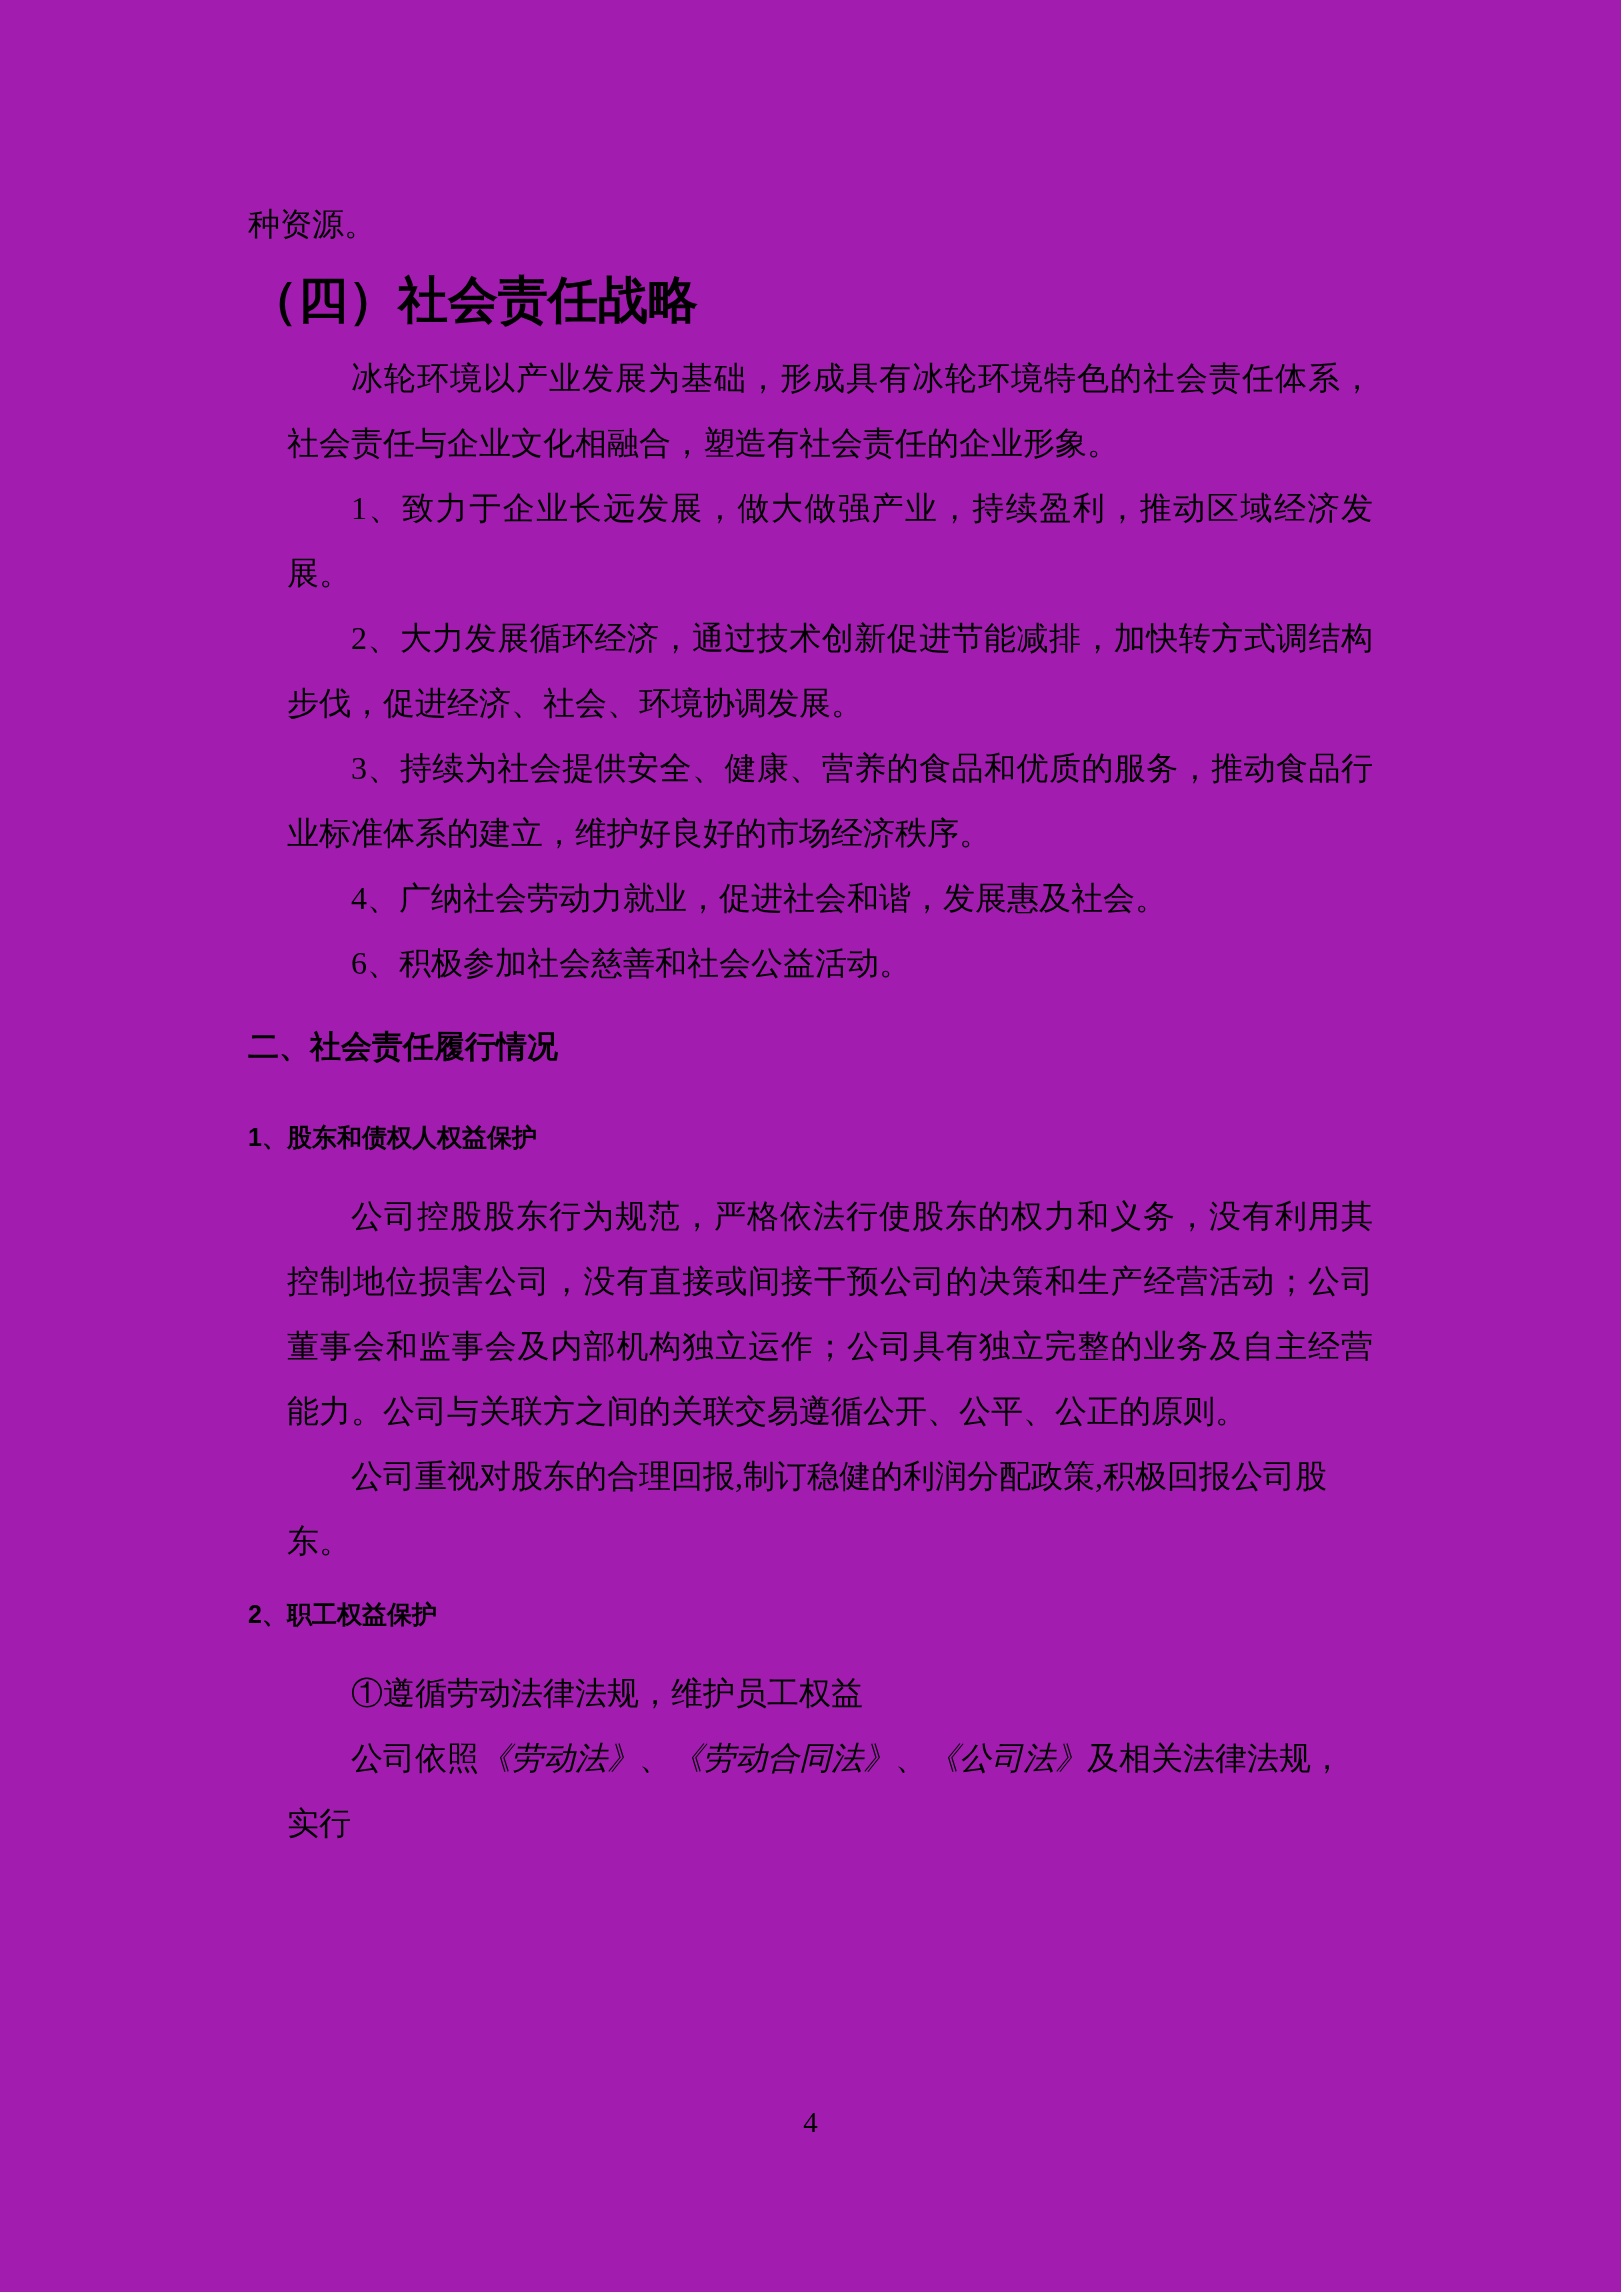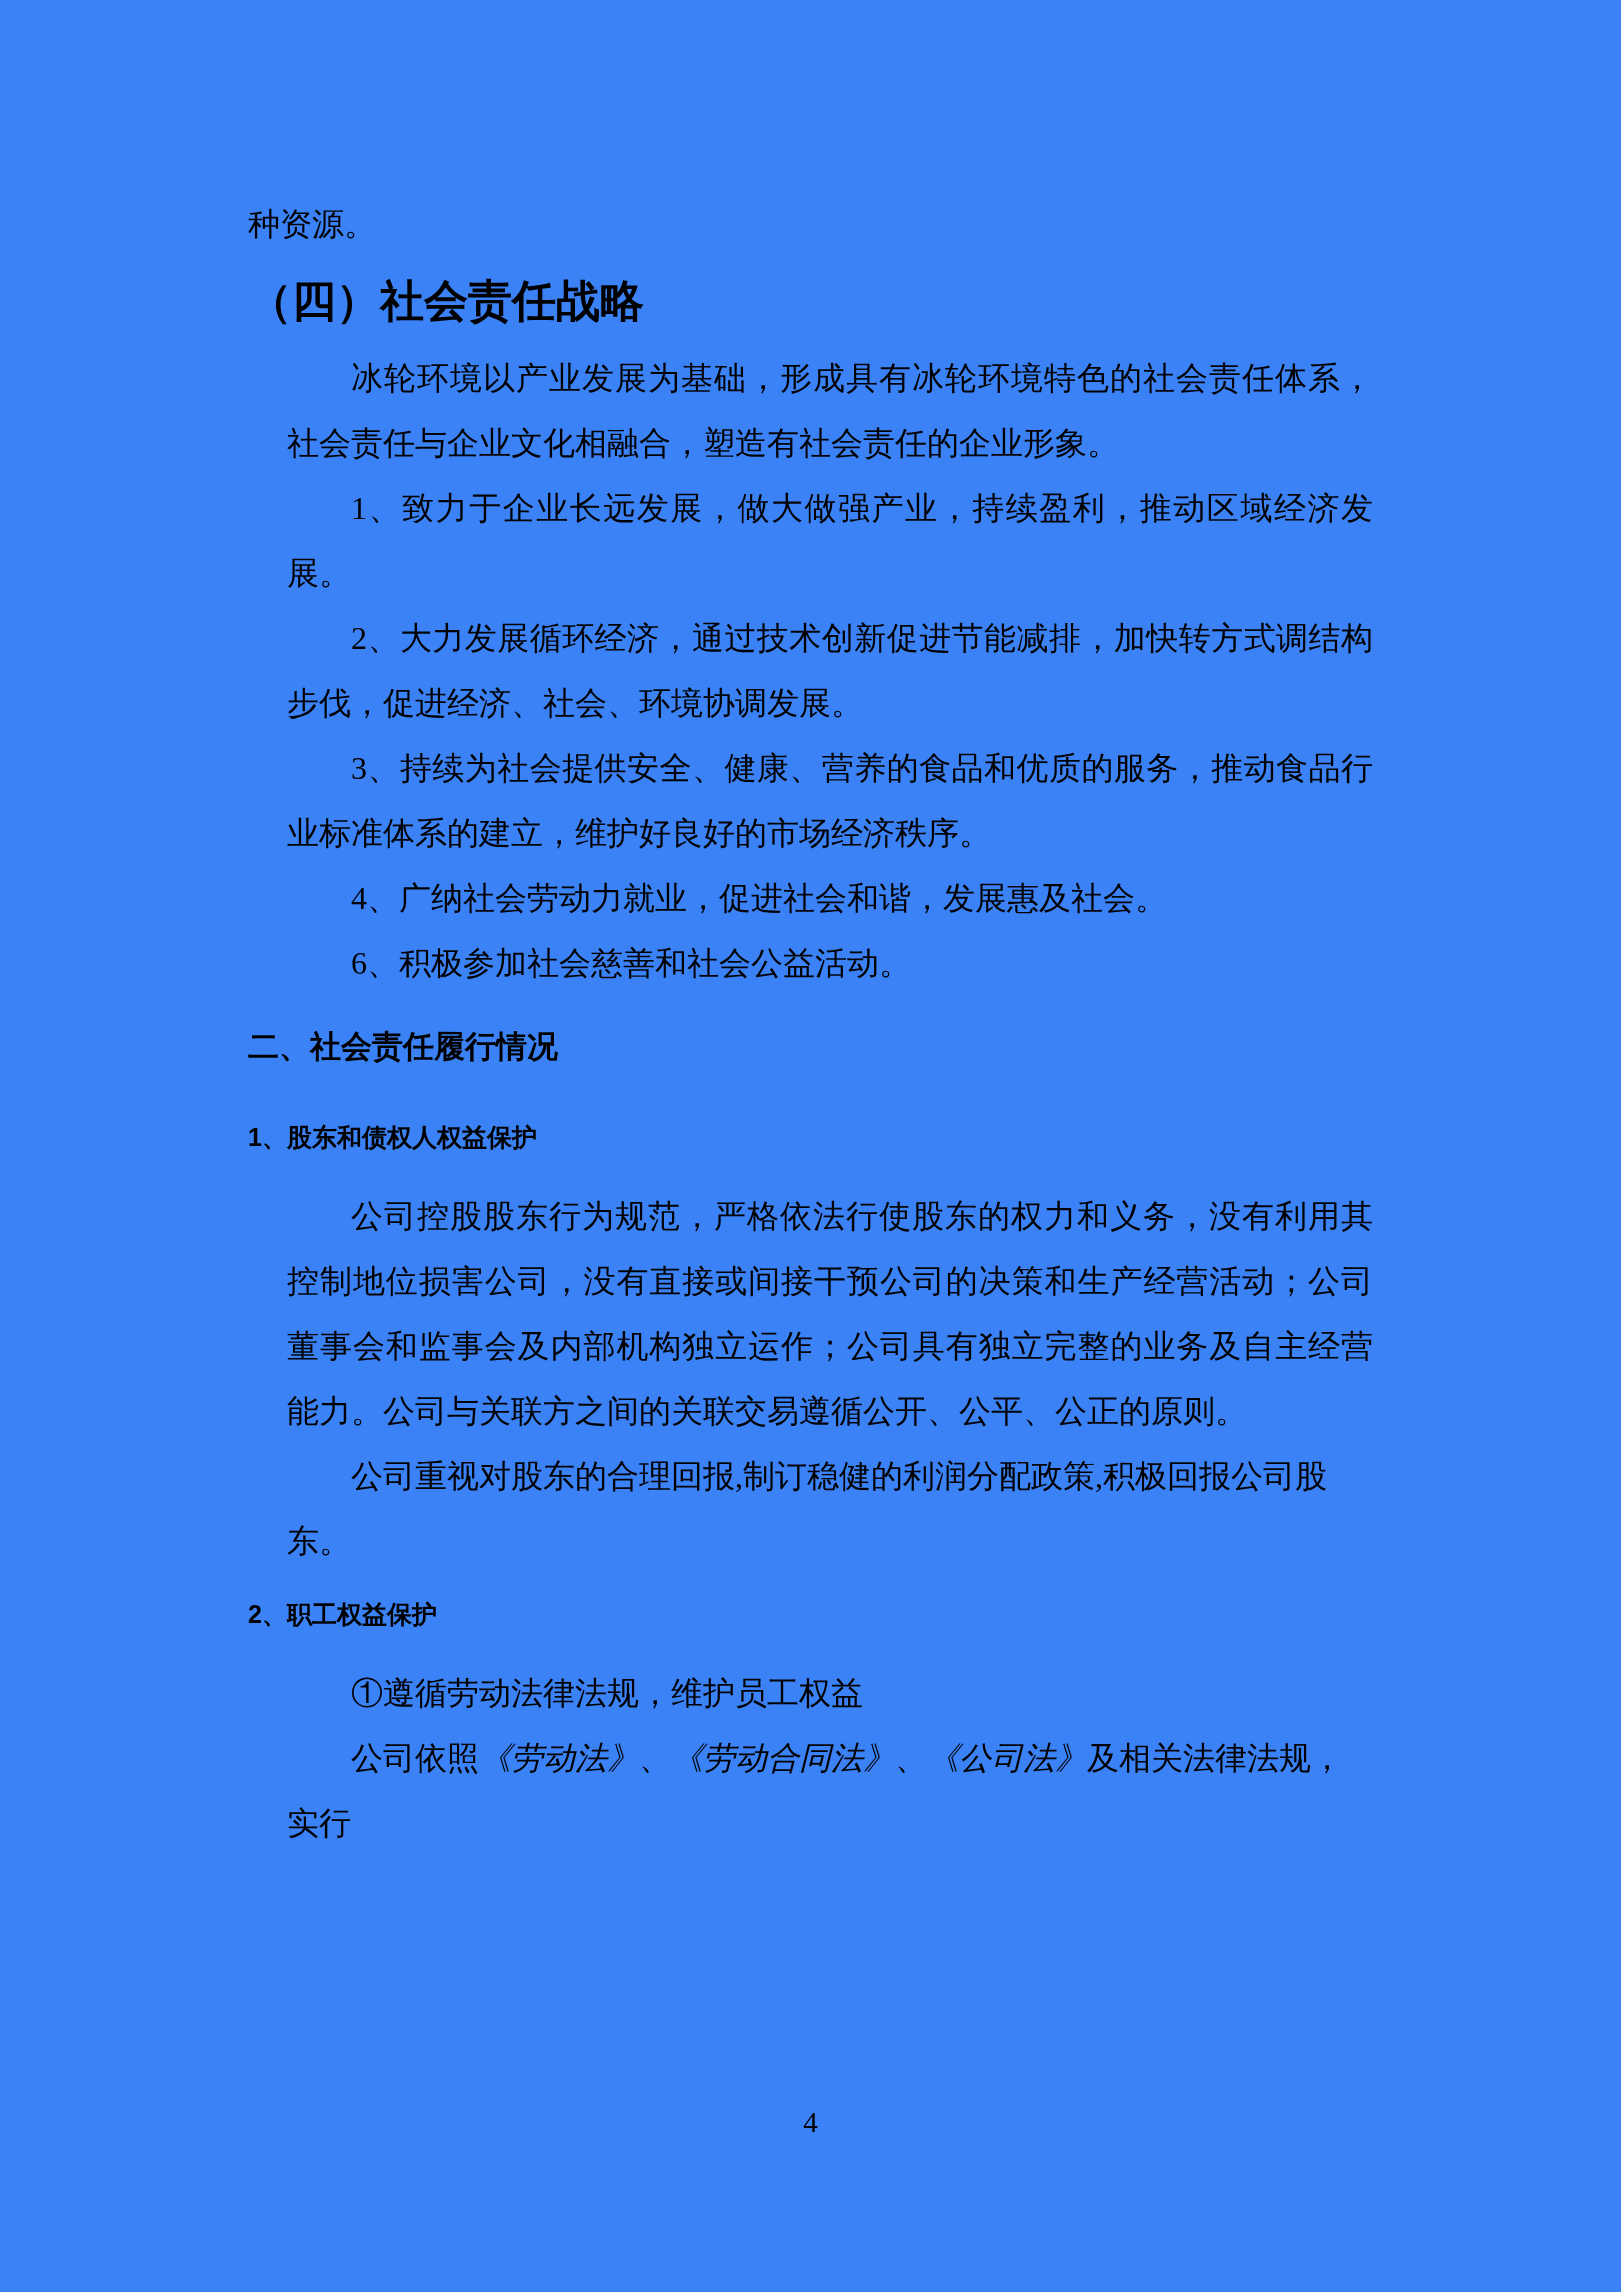--- a/index.html
+++ b/index.html
@@ -1,20 +1,20 @@
 <!DOCTYPE html>
 <html lang="zh"><head>
 <meta charset="utf-8">
 <style>
   html,body{margin:0;padding:0;background:#888;}
   .page{
     position:relative;
     width:1621px;height:2293px;
     margin:0 auto;
-    background:#3b82f6;
+    background:#a21caf;
     color:#000;
     font-family:"Liberation Serif","DejaVu Serif",serif;
     overflow:hidden;
   }
   .content{
     position:absolute;
     left:248px;top:192px;
     width:1125px;
     font-size:32px;
     line-height:65px;
@@ -34,21 +34,21 @@
   }
   h2.sub-heading{
     font-family:"Liberation Sans","DejaVu Sans",sans-serif;
     font-size:25px;line-height:49px;
     font-weight:bold;
     margin:15.7px 0 22.5px 0;
     text-align:left;
   }
   h3.section-heading{
     font-family:"Liberation Sans","DejaVu Sans",sans-serif;
-    font-size:44px;line-height:49px;
+    font-size:50px;line-height:49px;
     font-weight:bold;
     margin:18.6px 0 21.6px 0;
     text-align:left;
   }
   .book-title-italic{font-style:italic;}
   .page-number{
     position:absolute;
     left:0;top:2105px;
     width:100%;
     text-align:center;

